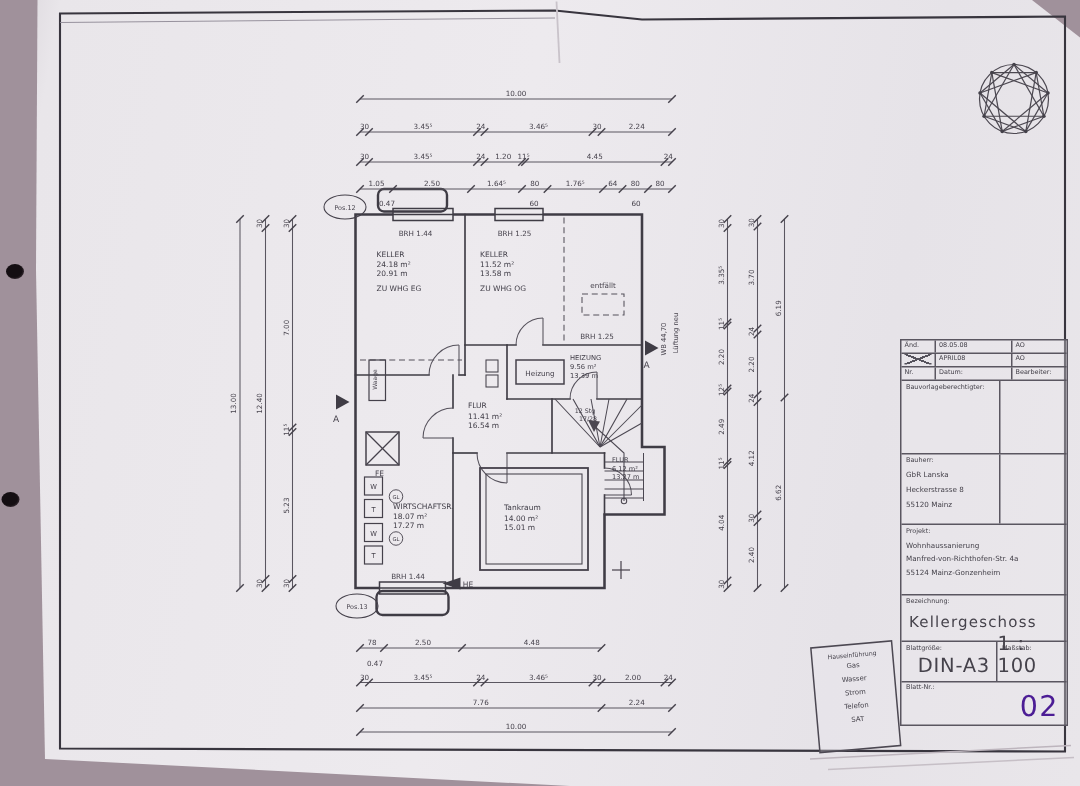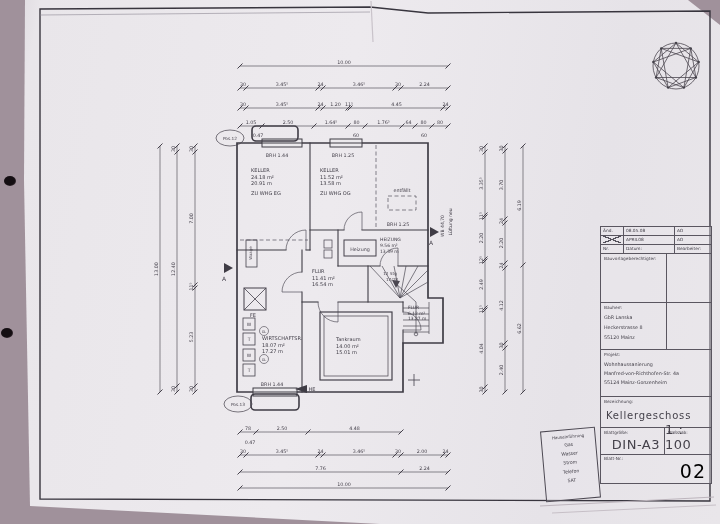--- a/index.html
+++ b/index.html
@@ -38,21 +38,21 @@
   .txt{font-size:4.8px;margin-top:3px;line-height:2.1}
   .vline{position:absolute;right:44px;top:0;bottom:0;width:1px;background:#5a5660}
   .big{font-size:10px;letter-spacing:.8px;margin:6px 0 2px 2px}
   .fmt{display:flex;border-bottom:1px solid #5a5660;height:26px}
   .fmt>div{position:relative;padding:2px 0 0 3px}
   .fmt .fa{width:60px;border-right:1px solid #5a5660}
   .fmt .fb{flex:1}
   .val{position:absolute;right:4px;bottom:2px;font-size:13px;letter-spacing:.5px}
   .cadrow{position:relative;height:15px;border-bottom:1px solid #5a5660;padding:1px 0 0 3px}
   .blattrow{position:relative;height:27px;padding:1px 0 0 3px}
-  .num{position:absolute;right:5px;bottom:1px;font-size:19px;letter-spacing:1px;color:#000000}
+  .num{position:absolute;right:5px;bottom:1px;font-size:19px;letter-spacing:1px;color:#4c1d95}
   
   .svc{position:absolute;left:543px;top:429px;width:53px;height:66px;
        border:1.5px solid #4c4852;transform:rotate(-5deg);text-align:center;
        color:#45424b;font-size:4.6px;line-height:1.95;padding-top:3px;
        background:rgba(236,233,238,.3)}
   .svc .first{font-size:4.1px}
 </style>
 </head>
 <body>
 

